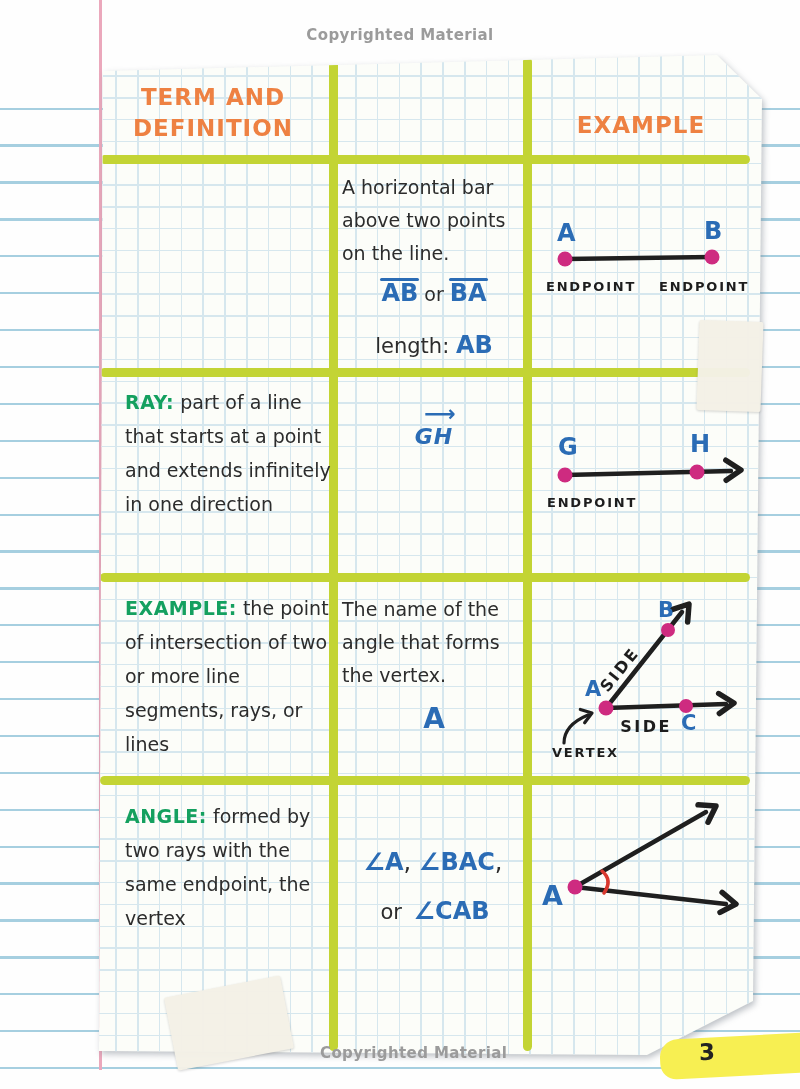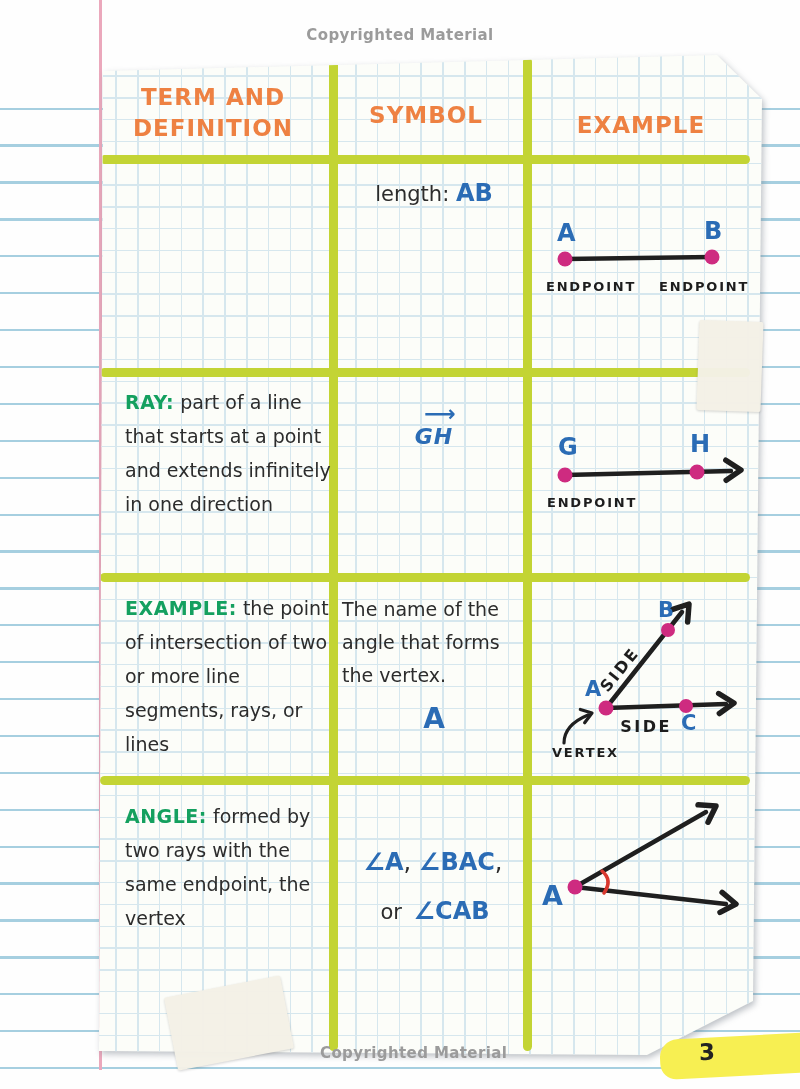--- a/index.html
+++ b/index.html
@@ -50,21 +50,21 @@
   .hdr-example { left:435px; top:55px; width:222px; }
 
   .cell { position:absolute; font-size:19px; line-height:34px; }
   .kw { color:#14a05f; font-weight:bold; letter-spacing:.5px; }
   .term-cell { width:208px; }
   .sym-cell { width:184px; line-height:33px; }
   .blue { color:#2b6cb5; font-weight:bold; }
   .dark { color:#2c2c2c; }
 
   .math-line { text-align:center; margin-top:7px; font-size:24px; }
-  .math-line.small { font-size:21px; margin-top:6px; font-weight:normal; }
+  .math-line.small { font-size:21px; margin-top:18px; font-weight:normal; }
   .ov { position:relative; padding:0 2px; }
   .ov::before { content:""; position:absolute; left:1px; right:1px; top:-1px; height:3px;
     background:#2b6cb5; border-radius:2px; }
   .or-word { font-size:19px; font-weight:normal; color:#2c2c2c; padding:0 4px; }
 
   .gh-wrap { text-align:center; margin-top:20px; }
   .gh { display:inline-block; }
   .gh-arrow { display:block; color:#2b6cb5; font-weight:bold; font-size:22px; line-height:13px;
     transform:translateX(6px); }
   .gh-txt { font-size:22px; font-weight:bold; font-style:italic; color:#2b6cb5; letter-spacing:1px; }
@@ -110,24 +110,27 @@
     <div class="sheet">
 
       <div class="gl gl-v gl-v1"></div>
       <div class="gl gl-v gl-v2"></div>
       <div class="gl gl-h gl-h1"></div>
       <div class="gl gl-h gl-h2"></div>
       <div class="gl gl-h gl-h3"></div>
       <div class="gl gl-h gl-h4"></div>
 
       <div class="col-header hdr-term">TERM AND DEFINITION</div>
-      <div class="col-header hdr-symbol">SYMBOL</div>
       <div class="col-header hdr-example">EXAMPLE</div>
 
       <div class="cell sym-cell" style="left:247px; top:116px;">
+        <div>A horizontal bar above two points on the line.</div>
+        <div class="math-line">
+          <span class="blue ov">AB</span><span class="or-word">or</span><span class="blue ov">BA</span>
+        </div>
         <div class="math-line small">
           <span class="dark">length:</span>
           <span class="blue" style="font-size:24px;">AB</span>
         </div>
       </div>
       <svg style="left:450px; top:146px;" width="210" height="100" viewBox="0 0 210 100">
         <line class="stroke-ink" x1="20" y1="58" x2="167" y2="56"></line>
         <circle class="dot" cx="20" cy="58" r="7.5"></circle>
         <circle class="dot" cx="167" cy="56" r="7.5"></circle>
         <text class="lbl-blue" x="12" y="40">A</text>

